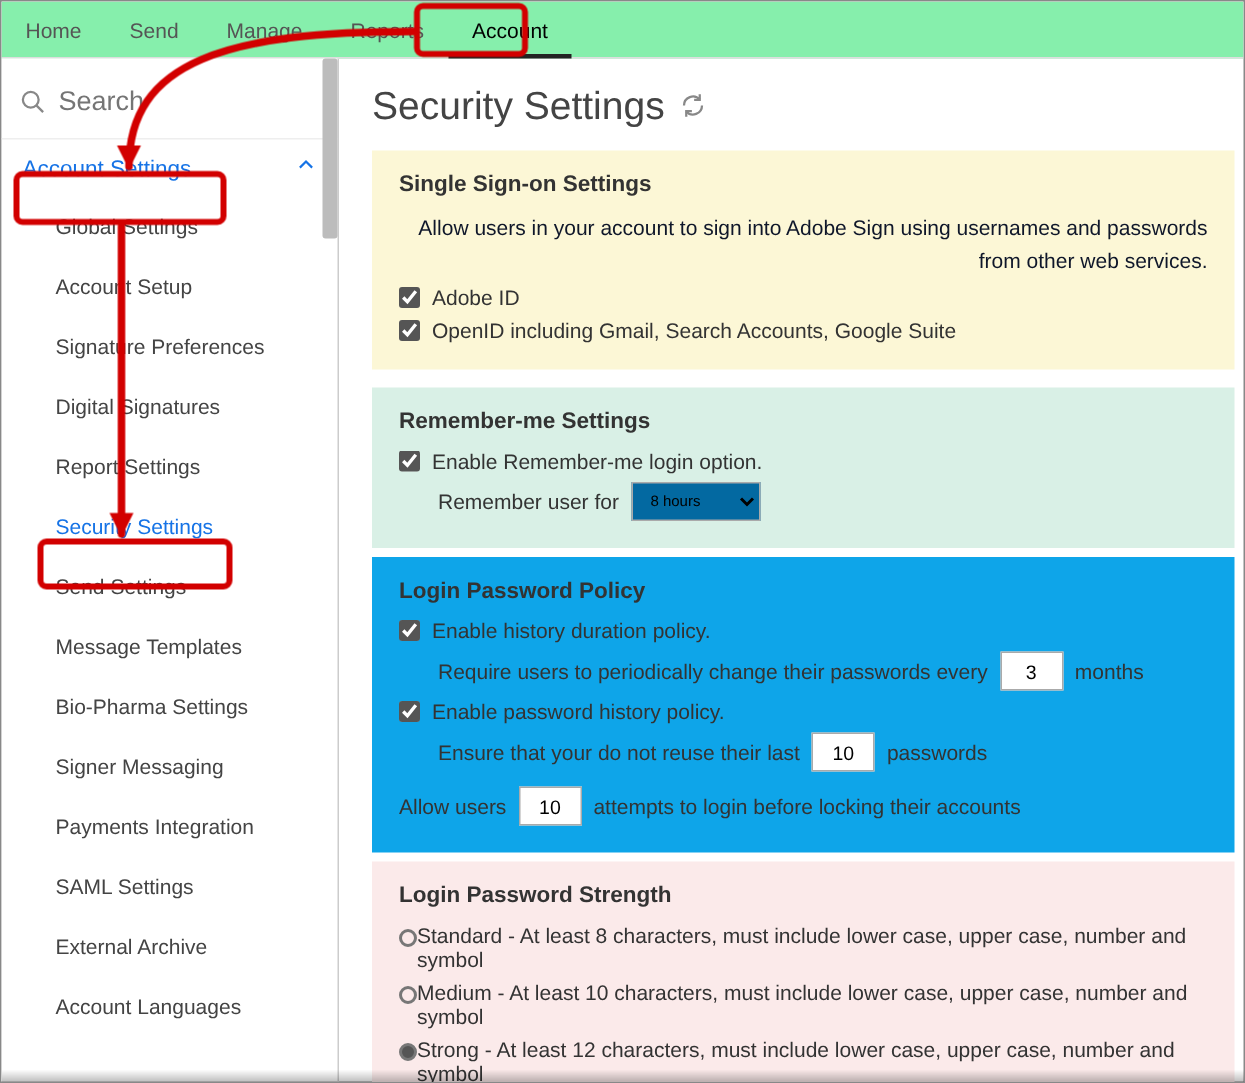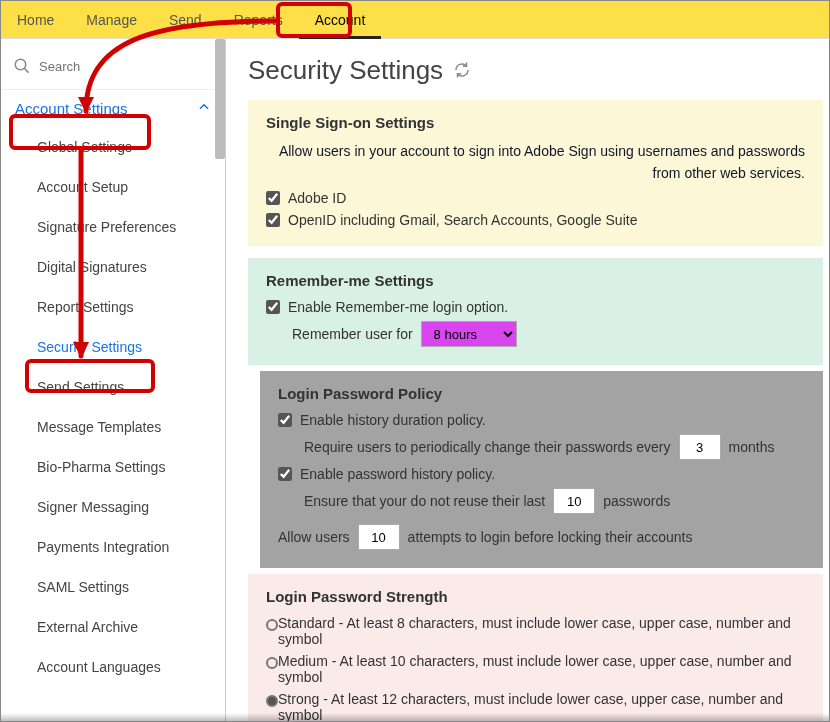--- a/index.html
+++ b/index.html
@@ -12,21 +12,21 @@
   height: 722px;
   overflow: hidden;
   position: relative;
   border: 1px solid #888;
 }
 .topnav {
   display: flex;
   align-items: center;
   height: 38px;
   border-bottom: 1px solid #ddd;
-  background: #fde047;
+  background: #86efac;
 }
 .topnav .nav-item {
   padding: 0 16px;
   height: 38px;
   line-height: 38px;
   color: #555;
   cursor: pointer;
   font-size: 14px;
 }
 .topnav .nav-item.active {
@@ -46,21 +46,21 @@
 }
 .search-wrap {
   display: flex;
   align-items: center;
   padding: 8px 12px 14px 12px;
 }
 .search-wrap svg { flex-shrink: 0; }
 .search-input {
   border: none;
   outline: none;
-  font-size: 13px;
+  font-size: 18px;
   width: 100%;
   margin-left: 8px;
   color: #888;
 }
 .group-header {
   display: flex;
   align-items: center;
   justify-content: space-between;
   padding: 10px 14px;
   color: #1673e6;
@@ -92,21 +92,21 @@
   align-items: center;
   gap: 10px;
 }
 .section {
   padding: 14px 18px 18px 18px;
   margin-bottom: 6px;
   font-size: 14px;
 }
 .sec-yellow { background: #fcf7d6; }
 .sec-teal   { background: #d9f0e6; margin-top: 12px; }
-.sec-purple { background: #a3a3a3; margin-left: 12px; }
+.sec-purple { background: #0ea5e9; }
 .sec-pink   { background: #fbeaea; }
 .sec-title {
   font-weight: 600;
   color: #333;
   margin-bottom: 10px;
   font-size: 15px;
 }
 .sec-body { color: #0f172a; line-height: 1.55; text-align: right; }
 .row { display: flex; align-items: center; margin-top: 6px; gap:8px;}
 .indent { margin-left: 26px; }
@@ -115,22 +115,22 @@
   width: 42px;
   height: 26px;
   text-align: center;
   border: 1px solid #aaa;
   background: #fff;
   font-size: 13px;
 }
 .selbox {
   height: 26px;
   border: 1px solid #aaa;
-  background: #d946ef;
-  font-size: 13px;
+  background: #0369a1;
+  font-size: 10px;
   padding: 0 22px 0 8px;
 }
 .radio-row { display:flex; align-items:flex-start; margin: 6px 0;}
 .radio-dot { width:12px; height:12px; border:2px solid #777; border-radius:50%; flex-shrink:0; margin-top:4px;}
 .radio-dot.filled { background:#555; }
 .refresh-icon { color:#888; }
 .scrollthumb { position:absolute; right:0; top:0; width:10px; height:120px; background:#bcbcbc; border-radius:2px;}
 
 .call-box { position:absolute; border:4px solid #d20000; border-radius:6px; pointer-events:none; z-index:50; }
 #call-account { top:1px; left:275px; width:76px; height:36px;}
@@ -140,22 +140,22 @@
 #arrows { position:absolute; top:0; left:0; width:830px; height:430px; pointer-events:none; z-index:49;}
 #arrows path { stroke:#d20000; stroke-width:5; fill:none; stroke-linecap:round;}
 #arrows polygon { fill:#d20000; }
 .shadow-edge { position:absolute; right:0; bottom:0; left:0; height:8px; background:linear-gradient(to bottom, rgba(0,0,0,0), rgba(0,0,0,0.25));}
 </style>
 </head>
 <body>
 
 <div class="topnav">
   <div class="nav-item">Home</div>
+  <div class="nav-item">Send</div>
   <div class="nav-item">Manage</div>
-  <div class="nav-item">Send</div>
   <div class="nav-item">Reports</div>
   <div class="nav-item active">Account</div>
 </div>
 
 <div class="main">
 
   <div class="sidebar">
     <div class="search-wrap">
       <svg width="18" height="18" viewBox="0 0 24 24">
           <circle cx="10" cy="10" r="7" stroke="#888" stroke-width="2" fill="none"></circle>

